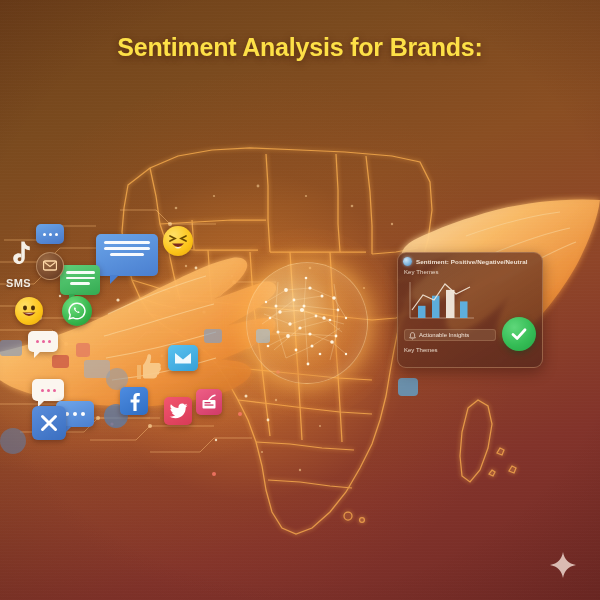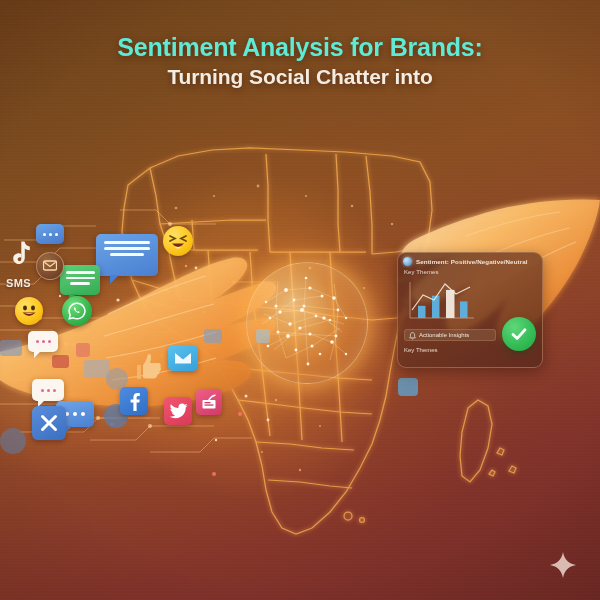--- a/index.html
+++ b/index.html
@@ -72,21 +72,21 @@
   }
   .globe-wrap svg { position: absolute; inset: 0; width: 122px; height: 122px; }
 
   
   .title-block {
     position: absolute; left: 0; top: 32px; width: 600px;
     text-align: center;
     z-index: 40;
   }
   .title-line1 {
-    font-size: 25px; font-weight: bold; color: #5eead4;
+    font-size: 25px; font-weight: bold; color: #fde047;
     letter-spacing: -0.2px; line-height: 1.22;
     text-shadow: 0 2px 7px rgba(60,22,10,0.55);
   }
   .title-line2, .title-line3 {
     font-size: 21px; font-weight: bold; color: #f3ece3;
     letter-spacing: -0.1px; line-height: 1.32;
     text-shadow: 0 2px 7px rgba(60,22,10,0.55);
   }
 
   
@@ -668,21 +668,20 @@
 
     <div class="check-badge">
       <svg width="20" height="20" viewBox="0 0 20 20">
         <path d="M4 10.4 L8.2 14.4 L16 5.8" fill="none" stroke="#ffffff" stroke-width="2.8" stroke-linecap="round" stroke-linejoin="round"></path>
       </svg>
     </div>
   </div>
 
   <div class="title-block">
     <div class="title-line1">Sentiment Analysis for Brands:</div>
-    <div class="title-line2">Turning Social Chatter into</div>
   </div>
 
   <div class="sparkle">
     <svg width="26" height="26" viewBox="0 0 26 26">
       <path d="M13 0 C14.4 7.6 18.4 11.6 26 13 C18.4 14.4 14.4 18.4 13 26
                C11.6 18.4 7.6 14.4 0 13 C7.6 11.6 11.6 7.6 13 0 Z" fill="#e8cfc6" opacity="0.88"></path>
     </svg>
   </div>
 
 </div>

